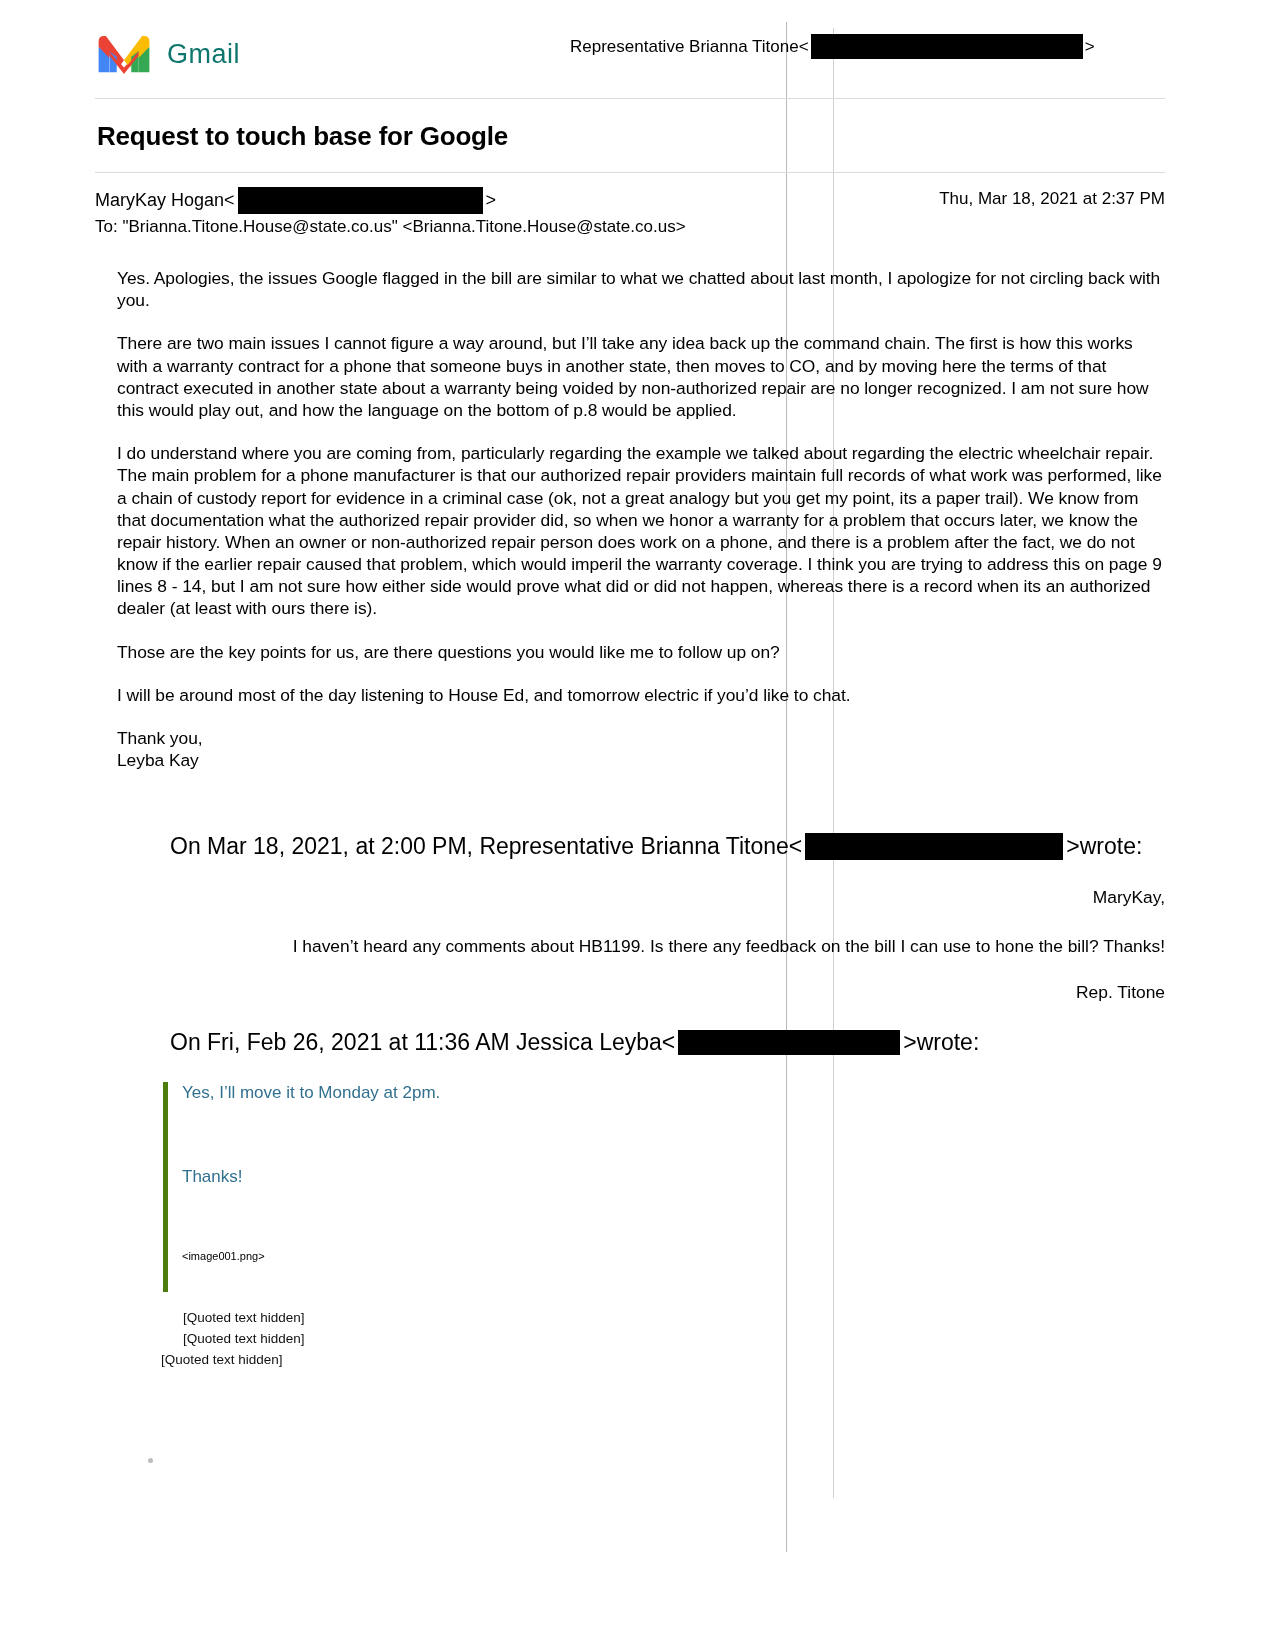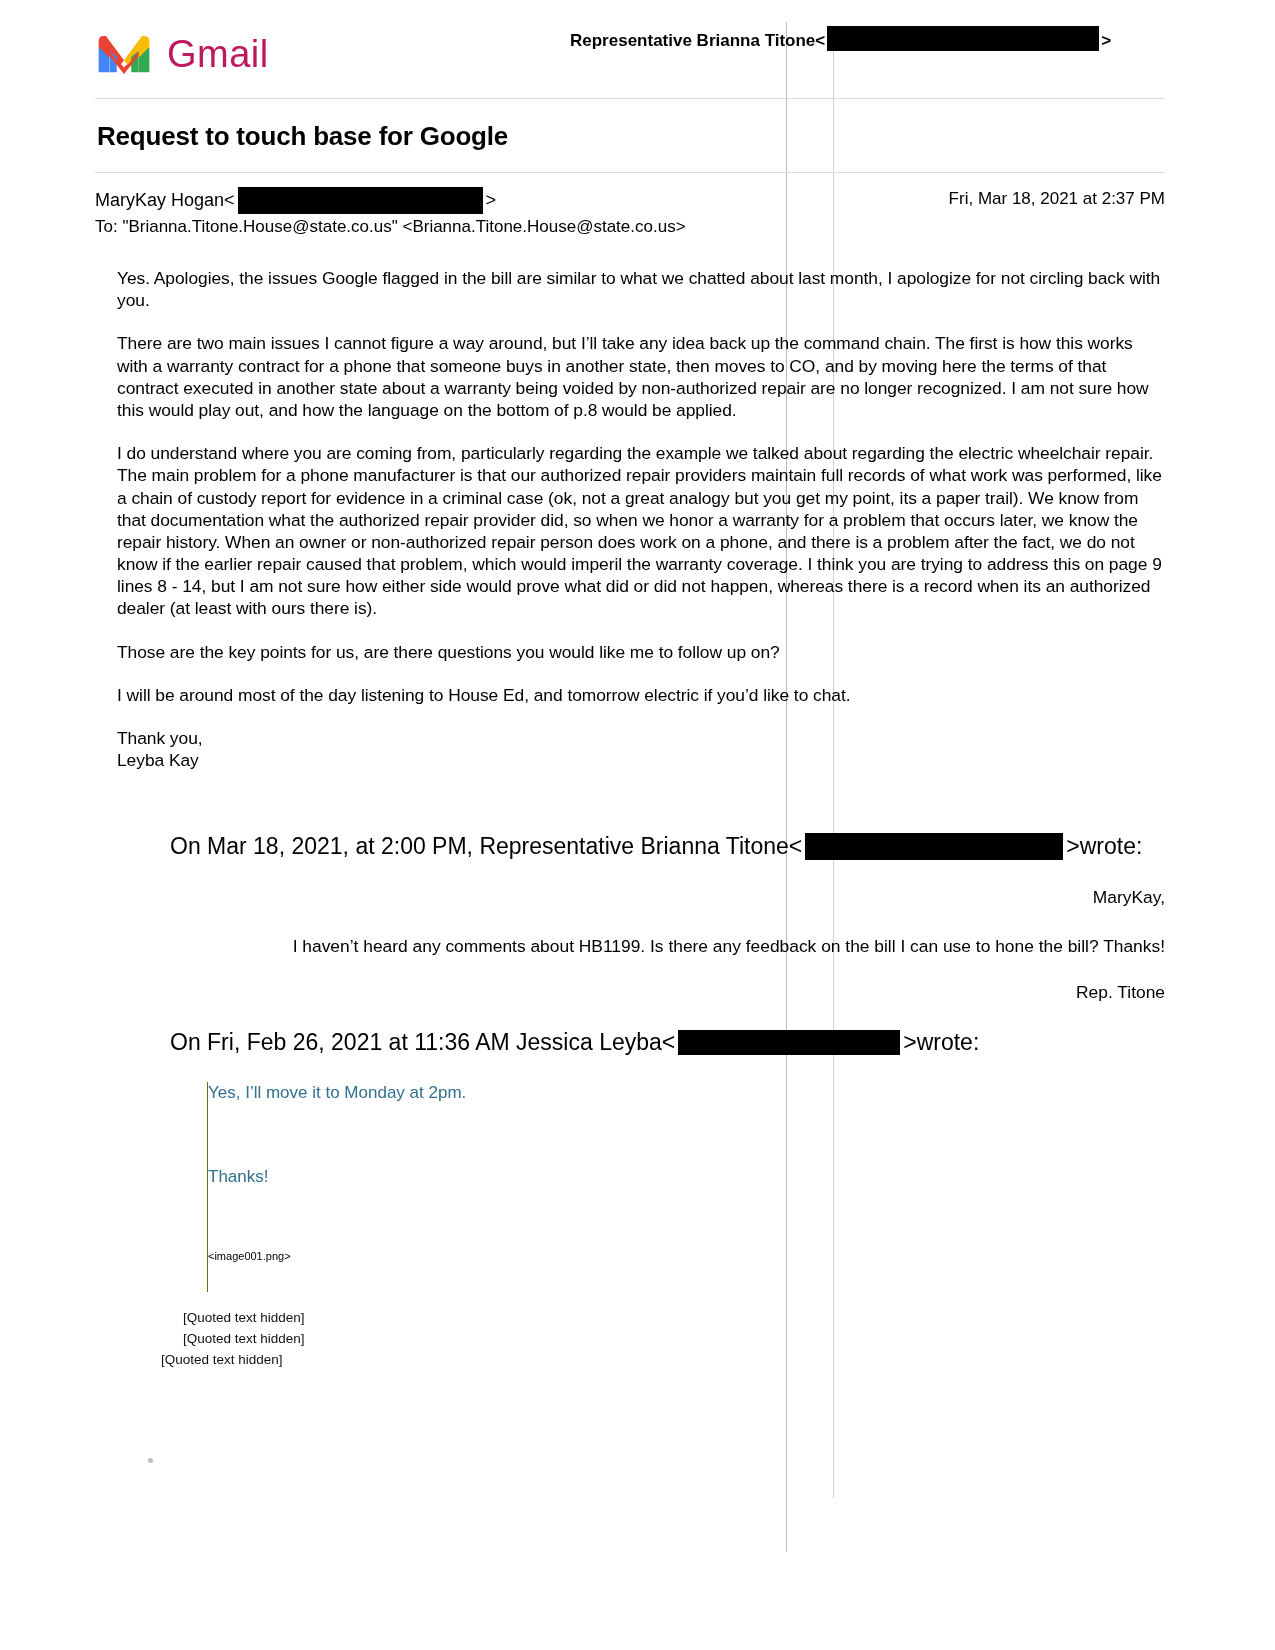--- a/index.html
+++ b/index.html
@@ -46,33 +46,33 @@
     align-items: center;
   }
   .brand {
     display: flex;
     align-items: center;
     gap: 14px;
     padding-top: 18px;
   }
   .gmail-logo { width: 58px; height: 44px; display: block; }
   .brand-word {
-    font-size: 38px;
-    color: #be185d;
+    font-size: 27px;
+    color: #0f766e;
     letter-spacing: 0.5px;
     font-family: "Liberation Sans", sans-serif;
   }
   .account-line {
     position: absolute;
     left: 475px;
-    top: 26px;
-    font-size: 17px;
-    font-weight: bold;
-    display: flex;
-    align-items: flex-end;
+    top: 34px;
+    font-size: 17px;
+    font-weight: normal;
+    display: flex;
+    align-items: center;
     white-space: nowrap;
   }
   .redact {
     display: inline-block;
     background: #000000;
     vertical-align: middle;
   }
   .redact.hdr { width: 272px; height: 25px; margin: 0 2px; }
   .redact.sender { width: 245px; height: 27px; margin: 0 3px; }
   .redact.q1 { width: 258px; height: 27px; margin: 0 3px; }
@@ -144,22 +144,23 @@
     font-size: 17.4px;
     line-height: 1.28;
     margin: 0 0 26px 0;
     text-align: right;
   }
   .quote1 p.tight { margin-bottom: 24px; }
 
   
   .quote2 {
     margin-top: 14px;
-    margin-left: 112px;
-    border-left: 1px solid #4d7c0f;
+    margin-left: 68px;
+    border-left: 5px solid #4d7c0f;
+    padding-left: 14px;
     min-height: 210px;
   }
   .quote2 .blue {
     color: #31708f;
     font-size: 17px;
     line-height: 1.3;
     margin: 0;
   }
   .quote2 .gap-a { height: 62px; }
   .quote2 .gap-b { height: 62px; }
@@ -231,21 +232,21 @@
     <hr class="rule">
 
     <div class="meta">
       <div class="meta-from">
         <span>MaryKay Hogan</span>
         <span>&lt;</span>
         <span class="redact sender"></span>
         <span>&gt;</span>
       </div>
       <div class="meta-to">To: "Brianna.Titone.House@state.co.us" &lt;Brianna.Titone.House@state.co.us&gt;</div>
-      <div class="meta-date">Fri, Mar 18, 2021 at 2:37 PM</div>
+      <div class="meta-date">Thu, Mar 18, 2021 at 2:37 PM</div>
     </div>
 
     <div class="body-block">
       <p>Yes.  Apologies, the issues Google flagged in the bill are similar to what we chatted about last month, I apologize for not circling back with you.</p>
       <p>There are two main issues I cannot figure a way around, but I’ll take any idea back up the command chain.  The first is how this works with a warranty contract for a phone that someone buys in another state, then moves to CO, and by moving here the terms of that contract executed in another state about a warranty being voided by non-authorized repair are no longer recognized.  I am not sure how this would play out, and how the language on the bottom of p.8 would be applied.</p>
       <p>I do understand where you are coming from, particularly regarding the example we talked about regarding the electric wheelchair repair.  The main problem for a phone manufacturer is that our authorized repair providers maintain full records of what work was performed, like a chain of custody report for evidence in a criminal case (ok, not a great analogy but you get my point, its a paper trail).  We know from that documentation what the authorized repair provider did, so when we honor a warranty for a problem that occurs later, we know the repair history.  When an owner or non-authorized repair person does work on a phone, and there is a problem after the fact, we do not know if the earlier repair caused that problem, which would imperil the warranty coverage.  I think you are trying to address this on page 9 lines 8 - 14, but I am not sure how either side would prove what did or did not happen, whereas there is a record when its an authorized dealer (at least with ours there is).</p>
       <p>Those are the key points for us, are there questions you would like me to follow up on?</p>
       <p>I will be around most of the day listening to House Ed, and tomorrow electric if you’d like to chat.</p>
       <p class="sig">Thank you,</p>
       <p class="sig">Leyba Kay</p>

